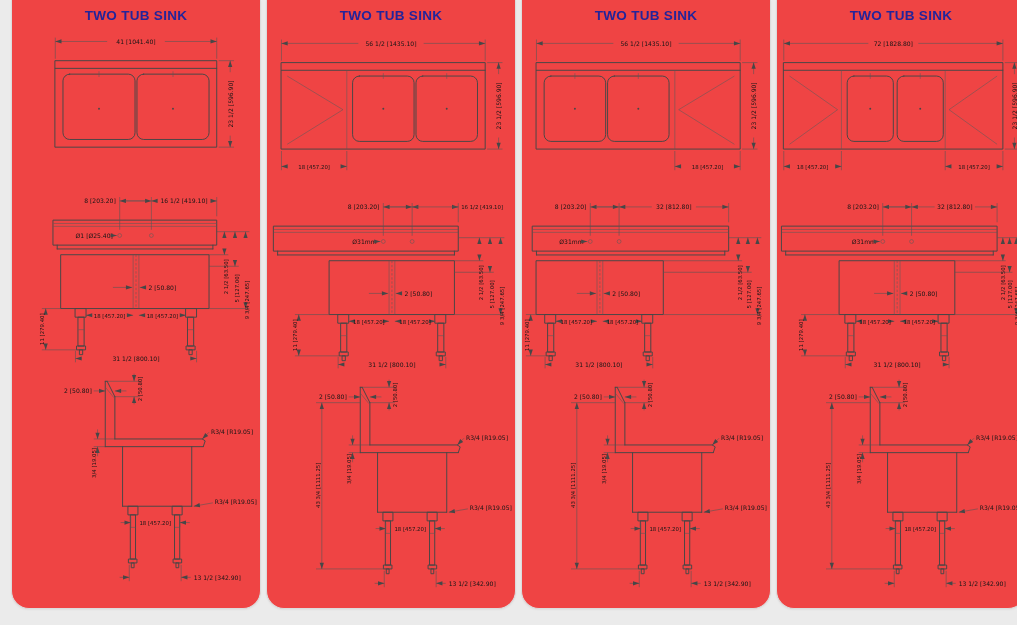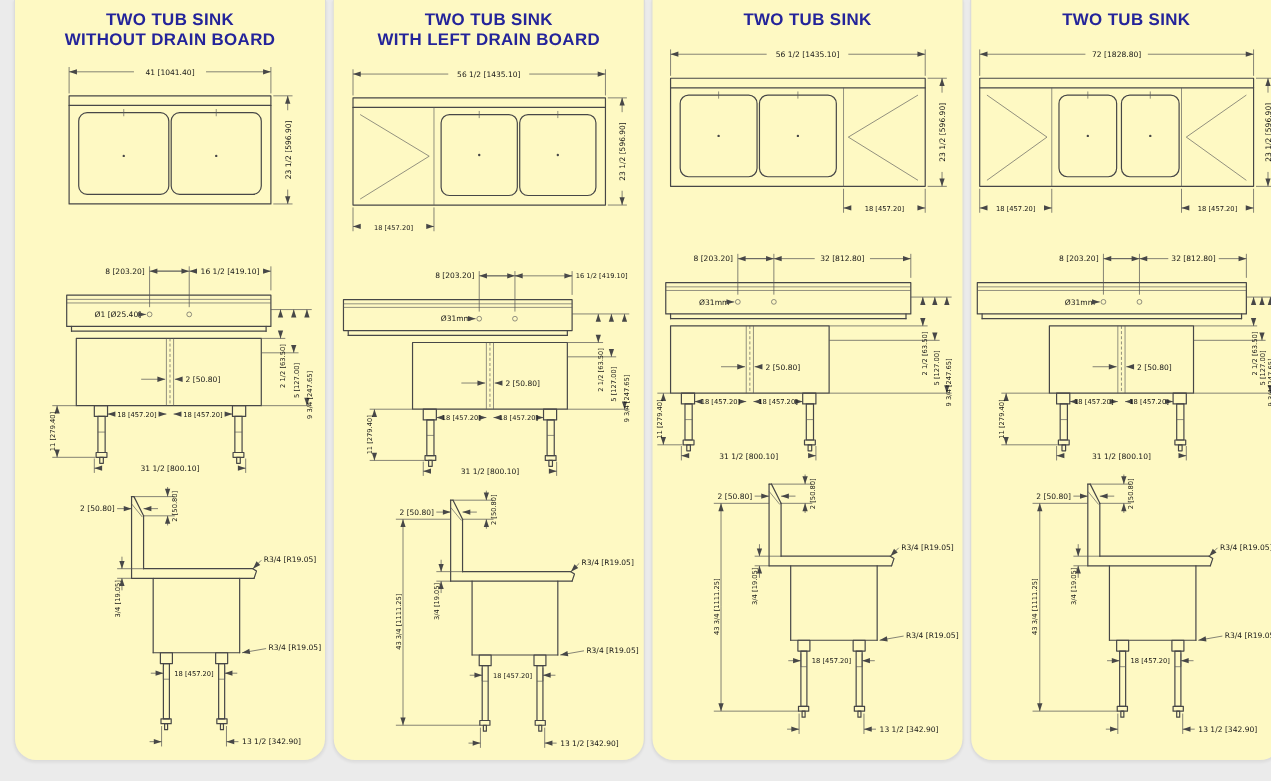--- a/index.html
+++ b/index.html
@@ -1,39 +1,38 @@
 <!DOCTYPE html>
 <html><head>
 <meta charset="utf-8">
 <style>
   html,body{margin:0;padding:0;background:#ebebeb;}
   body{width:1017px;height:625px;overflow:hidden;font-family:"Liberation Sans",sans-serif;}
   .sheet{display:flex;flex-direction:row;gap:5px;padding:0 9px 16px 11px;height:609px;}
-  .card{flex:1 1 0;background:#fef9c3;border:1px solid #dcdcdc;border-top:none;
+  .card{flex:1 1 0;background:#ef4444;border:1px solid #dcdcdc;border-top:none;
         border-radius:0 0 18px 18px;box-shadow:0 1px 2px rgba(0,0,0,.05);
         padding:6px 1px 4px 1px;display:flex;flex-direction:column;align-items:center;}
   .ttl{color:#24249a;font-weight:bold;font-size:13.5px;line-height:1.18;text-align:center;
        letter-spacing:.3px;margin:2px 0 4px 0;}
   svg{display:block;}
   .ln{fill:none;stroke:#474747;stroke-width:1;stroke-linejoin:round;stroke-linecap:round;}
   .tn{fill:none;stroke:#5a5a5a;stroke-width:.55;}
   .dm{fill:none;stroke:#555;stroke-width:.6;}
   .dash{stroke-dasharray:2.5 1.8;}
   text{font-family:"DejaVu Sans",sans-serif;font-size:6.3px;fill:#161616;}
   .sm{font-size:5.6px;}
 </style>
 </head>
 <body>
 
 <div class="sheet">
 
   <div class="card">
     <div class="ttl">
       <div>TWO TUB SINK</div>
-      <div>WITHOUT DRAIN BOARD</div>
     </div>
 
     <svg width="246" viewBox="0 0 256 152">
       <defs>
           <marker id="t1" markerWidth="8" markerHeight="6" refX="7" refY="3" orient="auto-start-reverse" markerUnits="userSpaceOnUse">
             <path d="M0.5,0.8 L7,3 L0.5,5.2 Z" fill="#474747"></path>
           </marker>
         </defs>
       <g>
         <rect class="ln" x="44" y="34" width="168" height="90"></rect>
@@ -217,21 +216,20 @@
         <line class="dm" x1="111" y1="222" x2="121" y2="222" marker-end="url(#s1)"></line>
         <line class="dm" x1="185" y1="222" x2="175" y2="222" marker-end="url(#s1)"></line>
         <text x="188" y="224.3">13 1/2 [342.90]</text>
       </g>
     </svg>
   </div>
 
   <div class="card">
     <div class="ttl">
       <div>TWO TUB SINK</div>
-      <div>WITH LEFT DRAIN BOARD</div>
     </div>
 
     <svg width="246" viewBox="0 0 256 158">
       <defs>
           <marker id="t2" markerWidth="8" markerHeight="6" refX="7" refY="3" orient="auto-start-reverse" markerUnits="userSpaceOnUse">
             <path d="M0.5,0.8 L7,3 L0.5,5.2 Z" fill="#474747"></path>
           </marker>
         </defs>
       <g>
         <rect class="ln" x="14" y="36" width="212" height="90"></rect>

